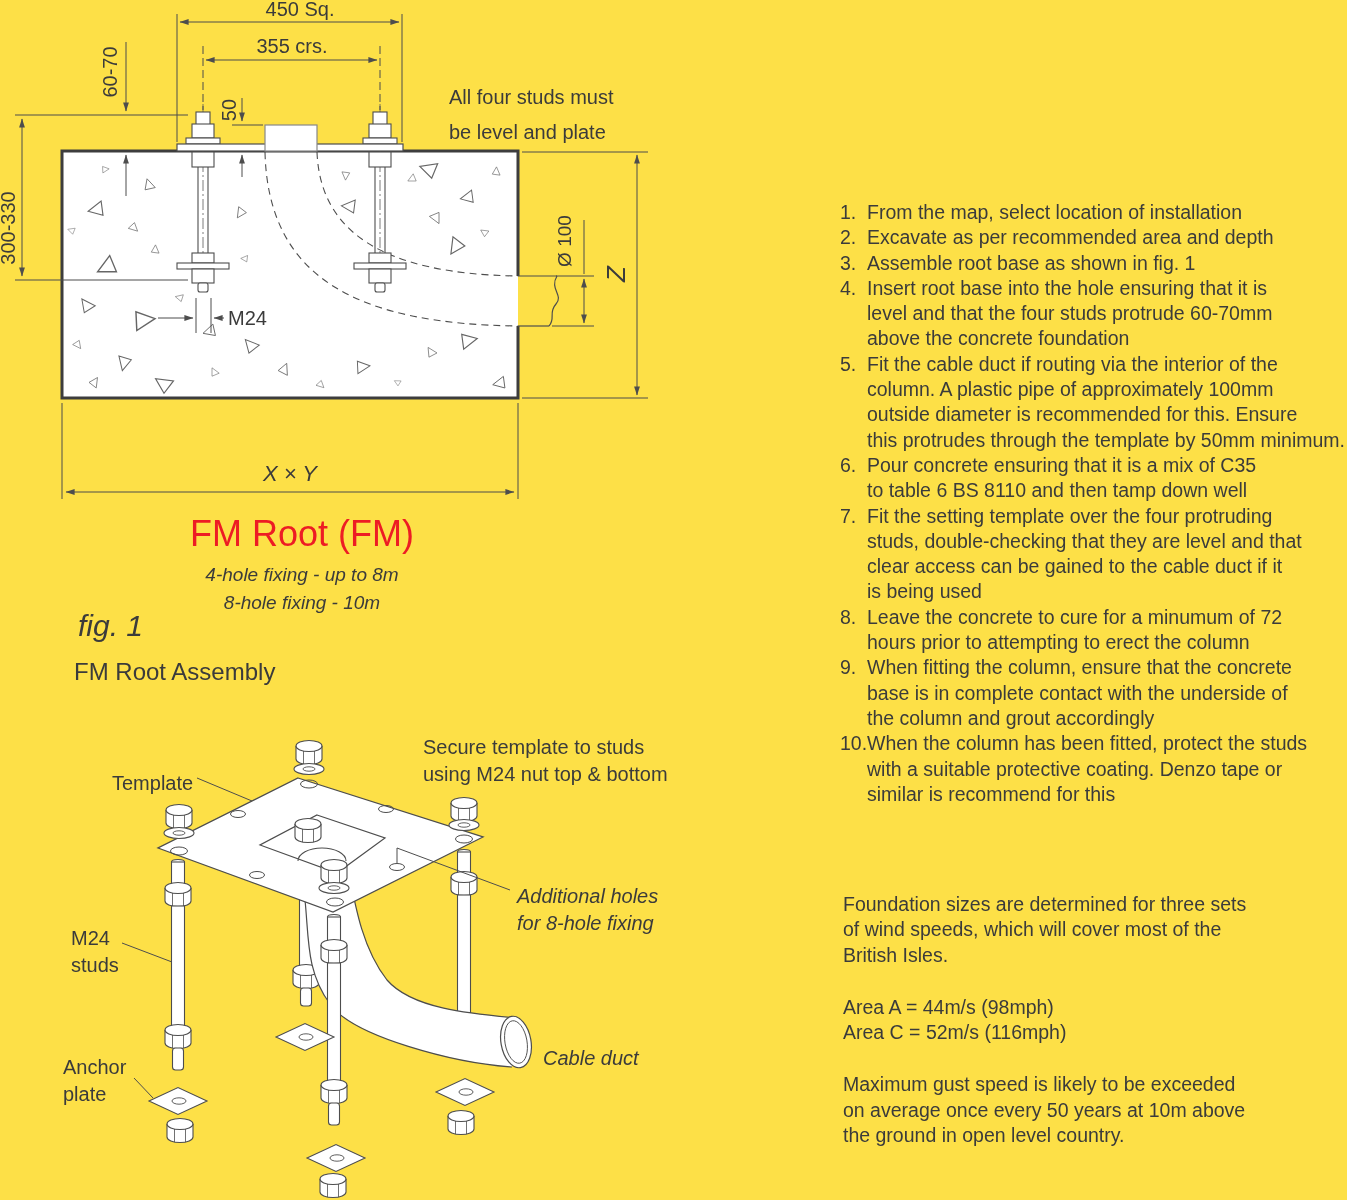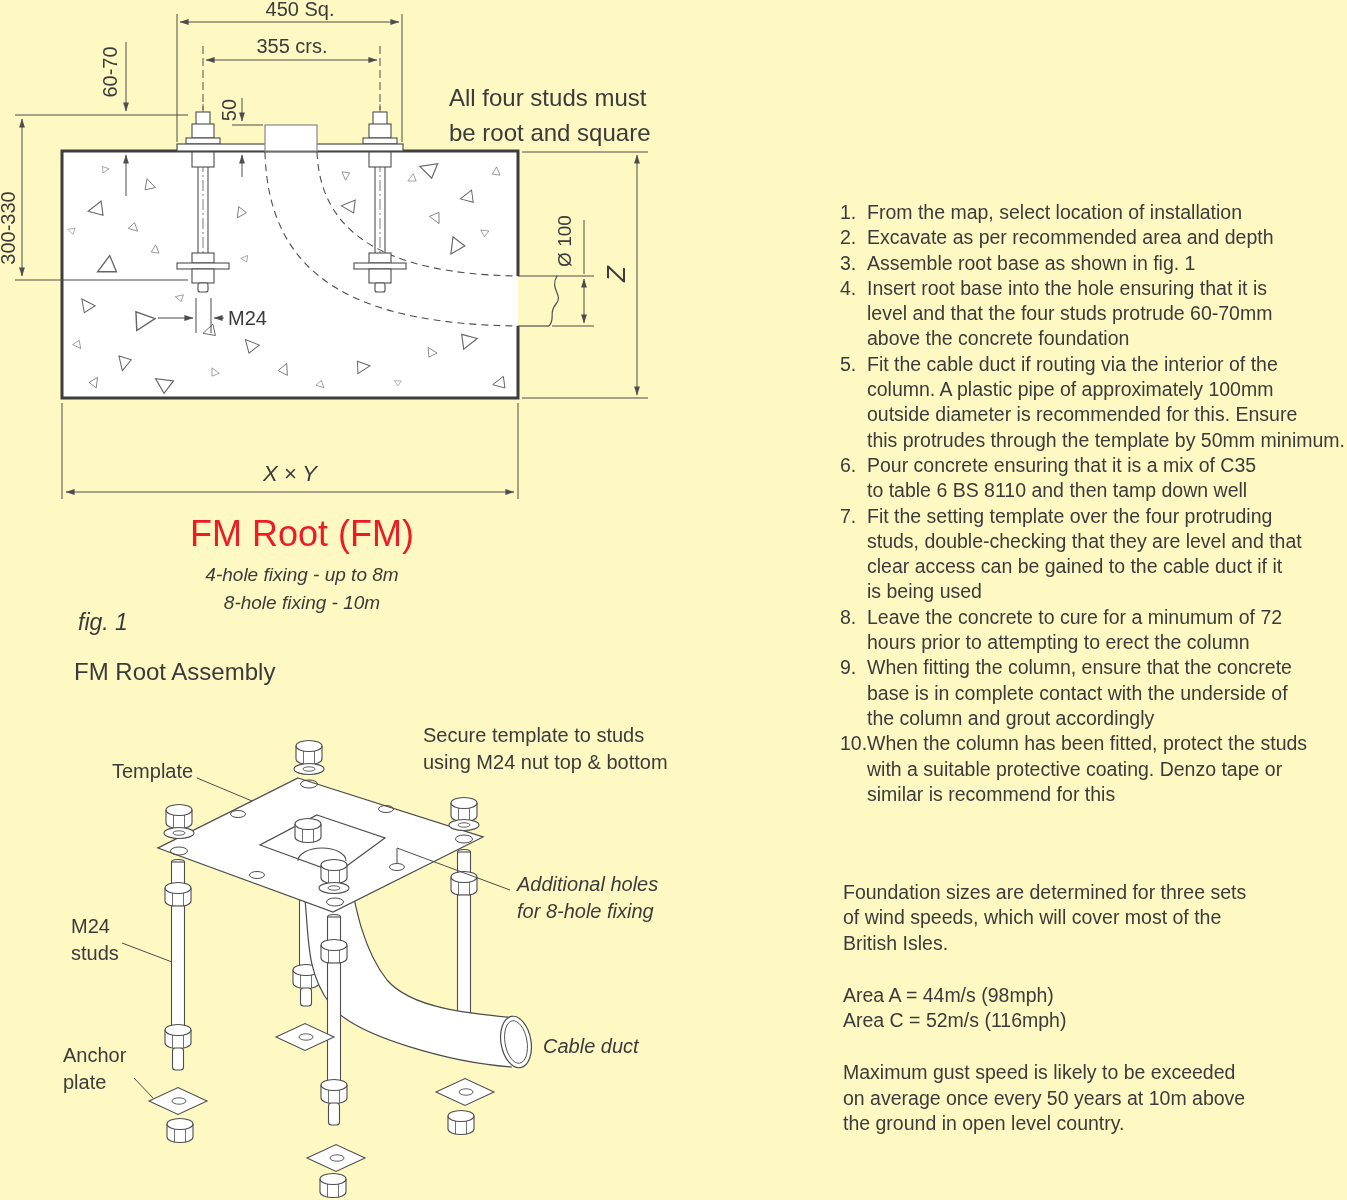--- a/index.html
+++ b/index.html
@@ -1,25 +1,25 @@
 <!DOCTYPE html>
 <html><head>
 <meta charset="utf-8">
 <style>
   html,body{margin:0;padding:0;background:#fff;}
-  .page{position:relative;width:1347px;height:1200px;background:#fef9c3;overflow:hidden;
+  .page{position:relative;width:1347px;height:1200px;background:#fde047;overflow:hidden;
         font-family:"Liberation Sans",sans-serif;color:#3b3b3b;}
   .abs{position:absolute;}
   svg{position:absolute;left:0;top:0;}
   svg text{font-family:"Liberation Sans",sans-serif;fill:#3b3b3b;}
-  .pre{white-space:pre-line;}
-  .note{left:449px;top:80px;font-size:24px;line-height:35px;}
+  .pre{white-space:pre-line;margin-top:12px;}
+  .note{left:449px;top:80px;font-size:20px;line-height:35px;}
   .fm-title{left:152px;top:513px;width:300px;text-align:center;font-size:36px;color:#ed1c24;}
   .fm-sub{left:102px;top:561px;width:400px;text-align:center;font-size:19px;font-style:italic;line-height:28px;}
-  .fig-label{left:78px;top:609px;font-size:23px;font-style:italic;}
+  .fig-label{left:78px;top:609px;font-size:30px;font-style:italic;}
   .asm-title{left:74px;top:658px;font-size:24px;}
   .lbl{font-size:20px;line-height:27px;}
   .lbl-template{left:112px;top:758px;}
   .lbl-secure{left:423px;top:722px;line-height:26.5px;}
   .lbl-additional{left:517px;top:871px;font-style:italic;}
   .lbl-m24{left:71px;top:913px;}
   .lbl-anchor{left:63px;top:1042px;}
   .lbl-cable{left:543px;top:1033px;font-style:italic;}
   .instructions{left:840px;top:200px;width:515px;font-size:19.5px;line-height:25.3px;}
   .inst-row{display:flex;align-items:flex-start;}
@@ -277,21 +277,21 @@
     <g stroke="#4d4d4d" stroke-width="1" fill="none">
       <line x1="157" y1="58" x2="212" y2="81"></line>
       <polyline points="357,143 357,128 470,170"></polyline>
       <line x1="82" y1="223" x2="132" y2="242"></line>
       <line x1="94" y1="358" x2="113" y2="378"></line>
     </g>
   </svg>
 
   <div class="abs note">
     <div>All four studs must</div>
-    <div>be root and square</div>
+    <div>be level and plate</div>
   </div>
 
   <div class="abs fm-title">FM Root (FM)</div>
   <div class="abs fm-sub">
     <div>4-hole fixing - up to 8m</div>
     <div>8-hole fixing - 10m</div>
   </div>
 
   <div class="abs fig-label">fig. 1</div>
   <div class="abs asm-title">FM Root Assembly</div>

